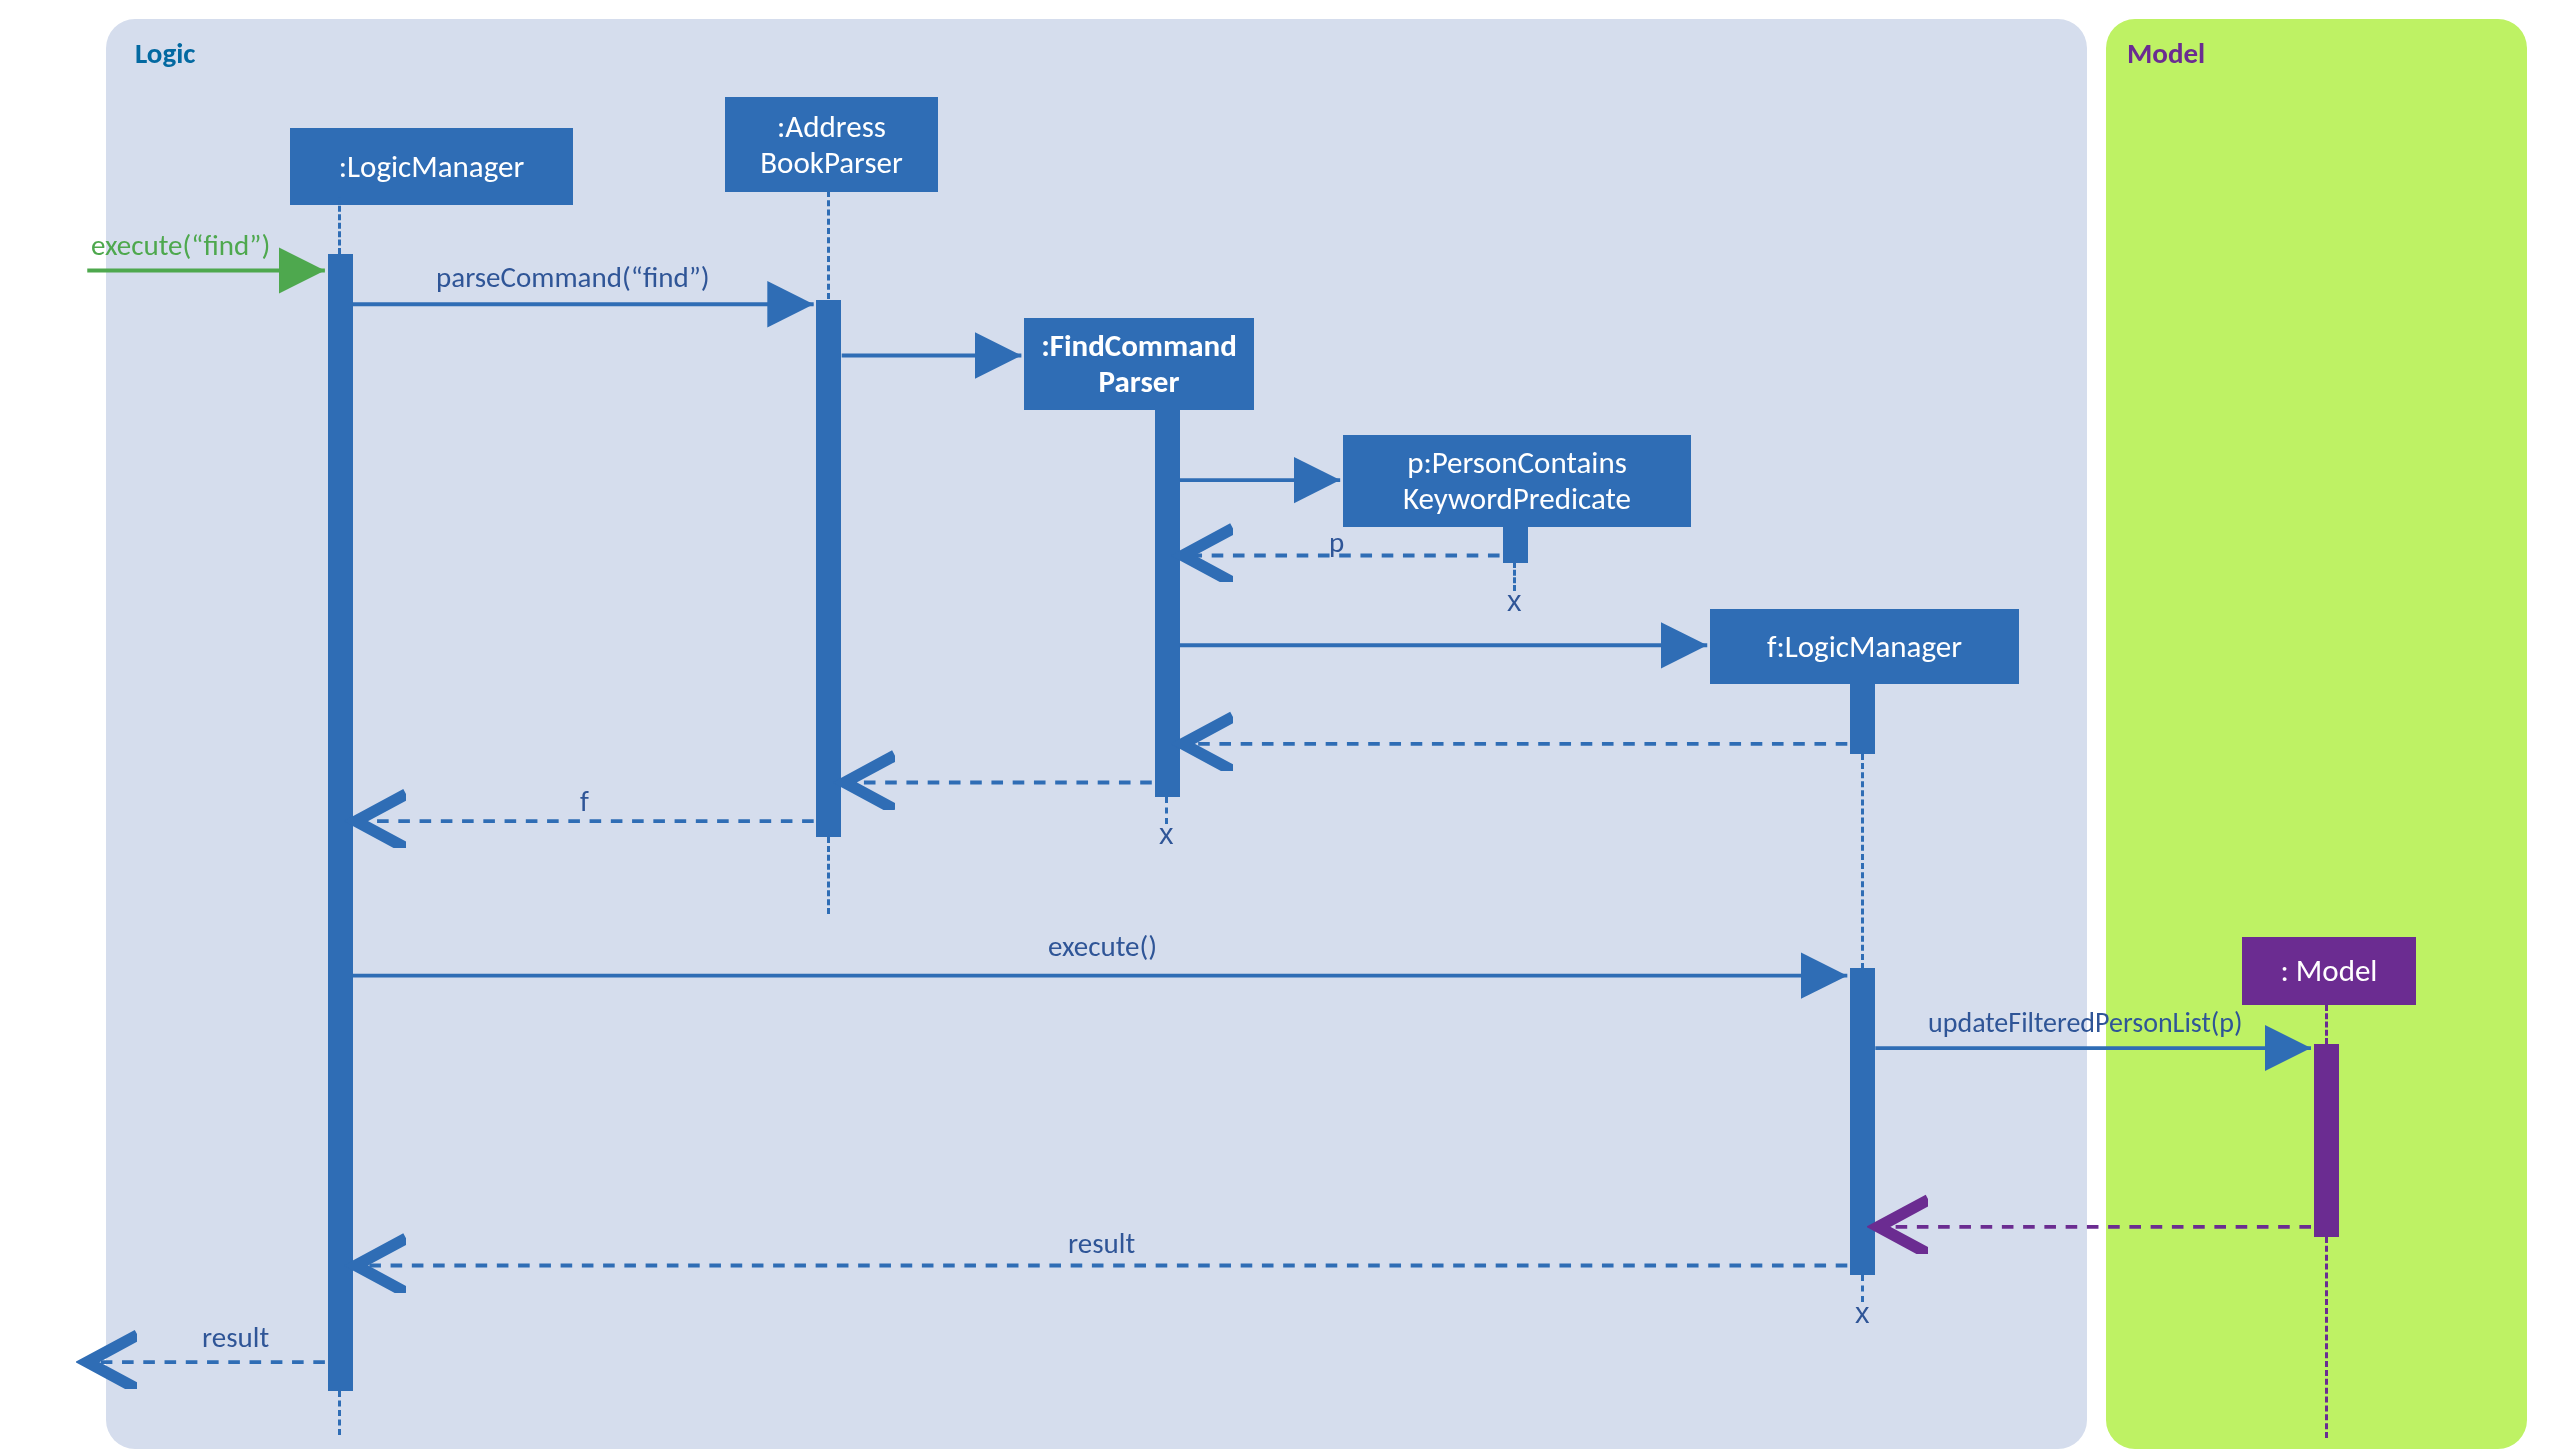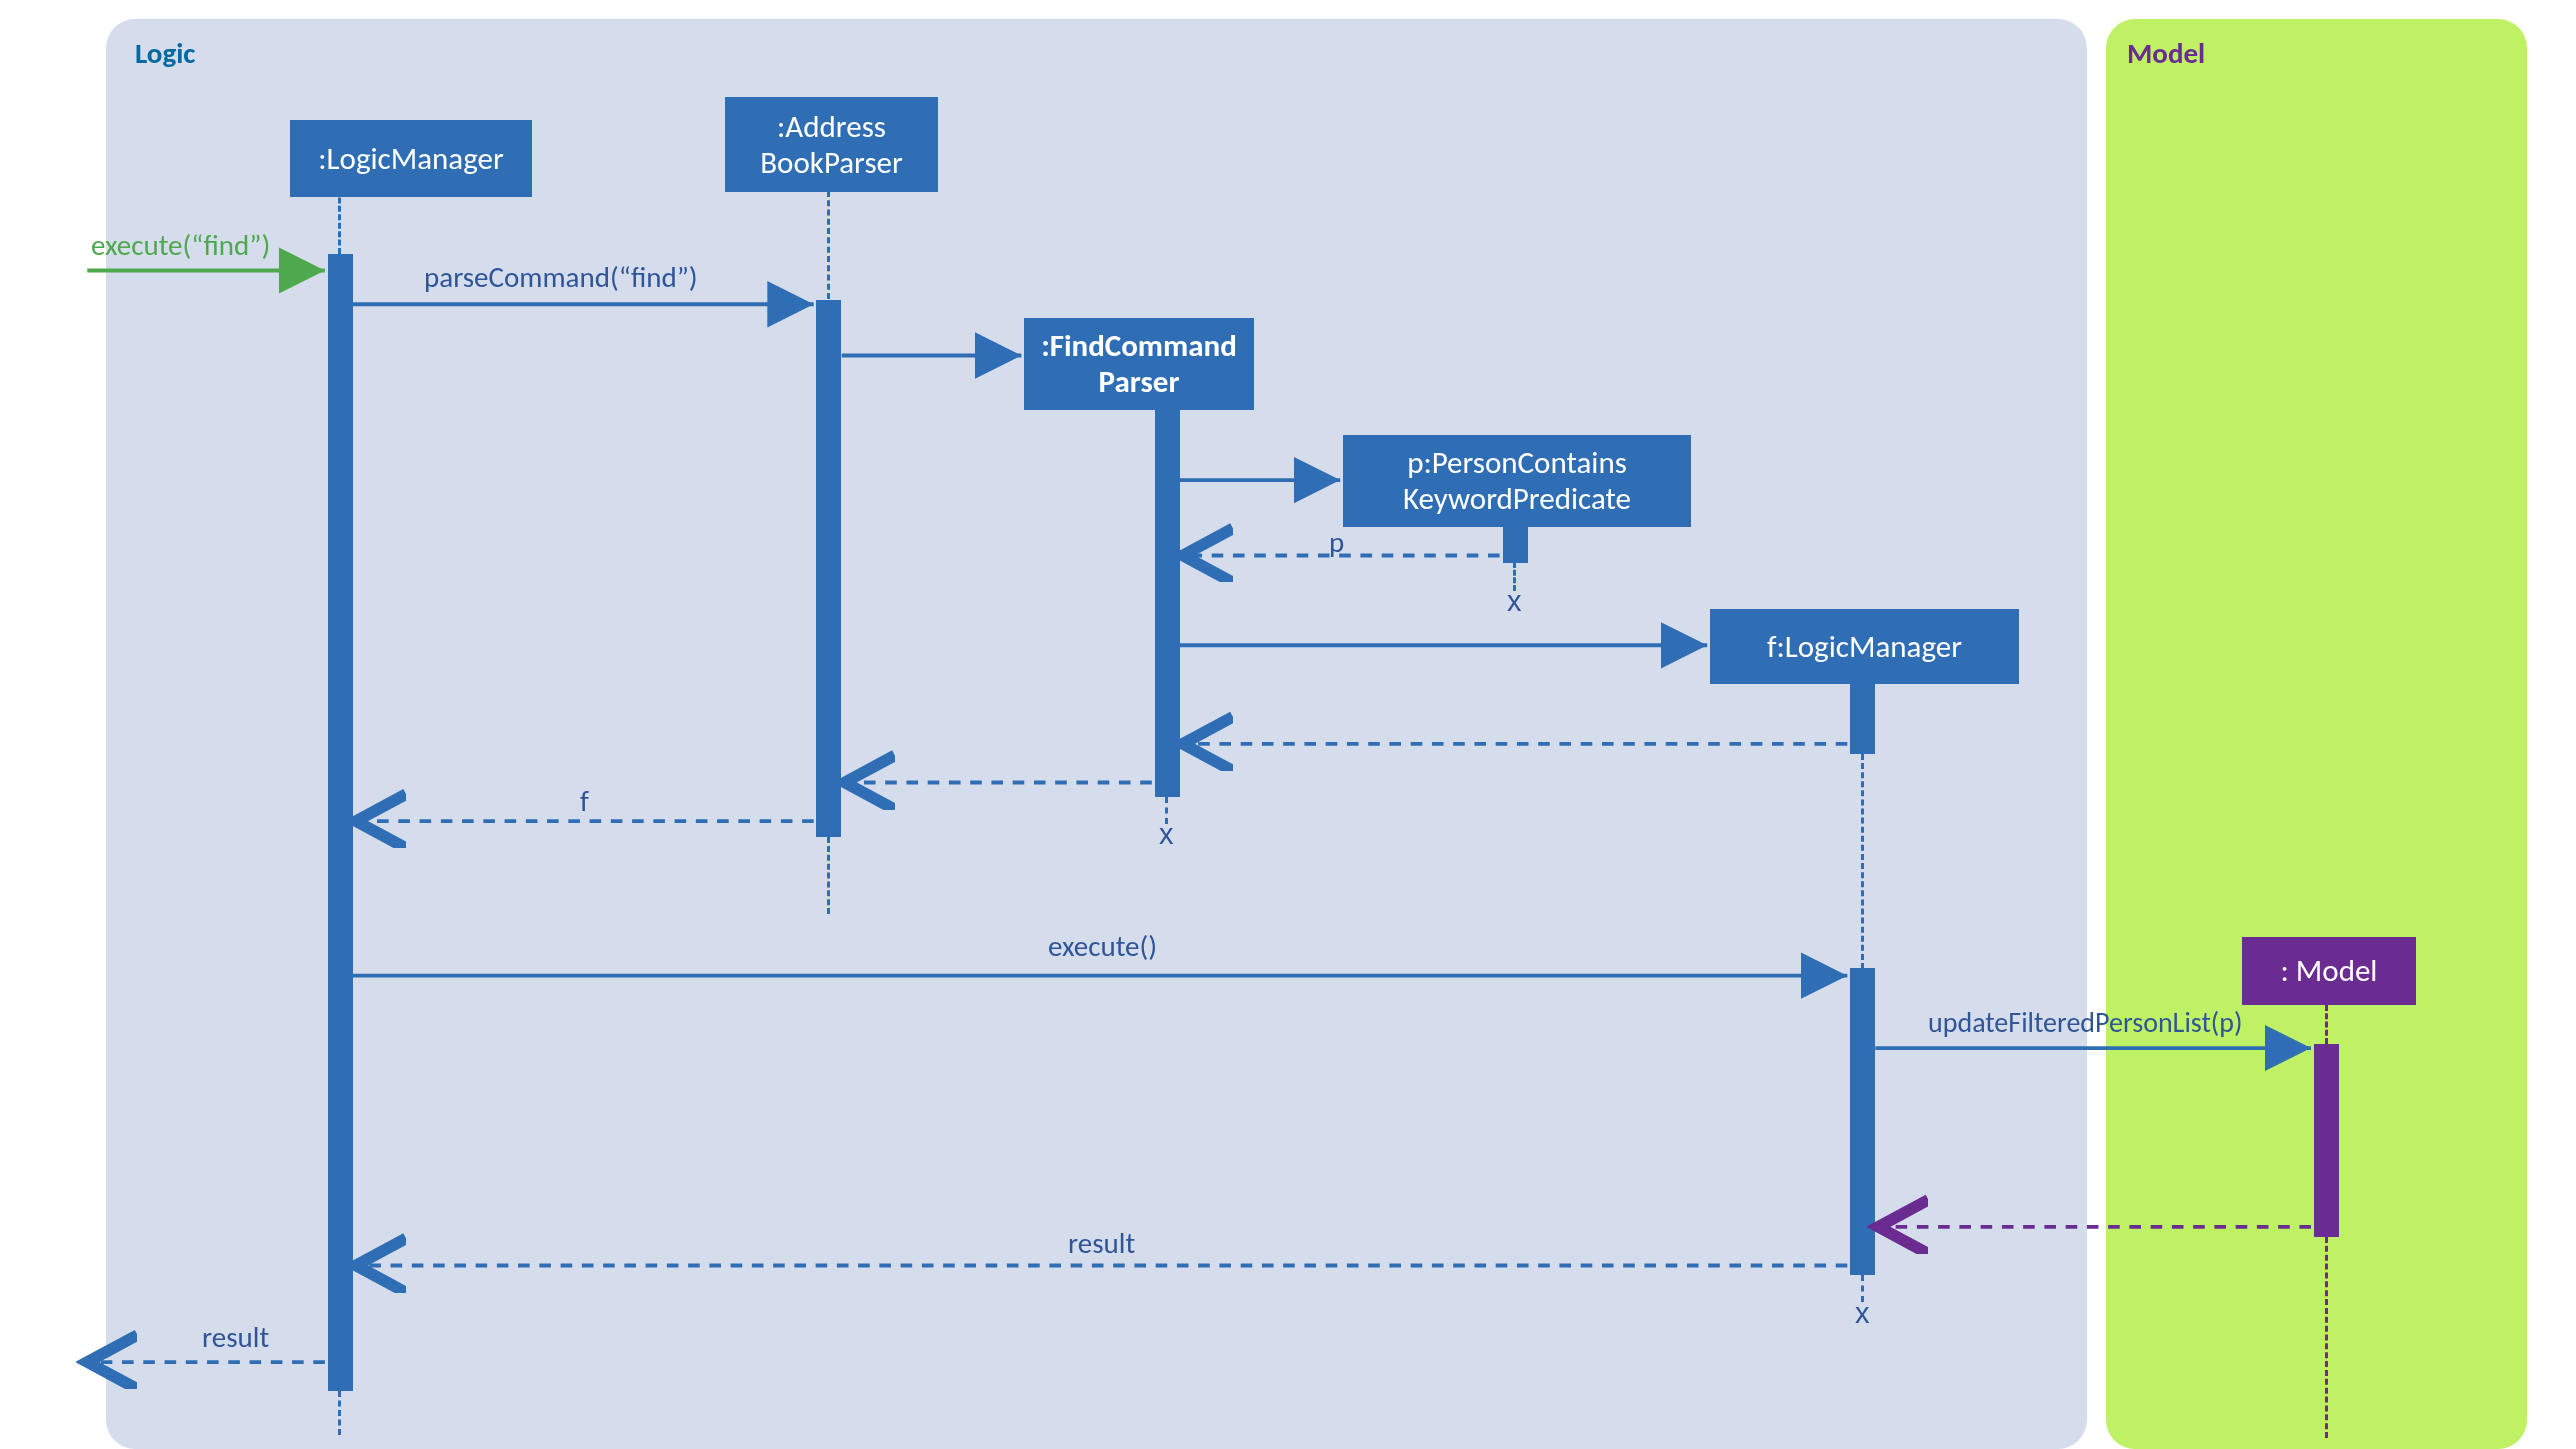--- a/index.html
+++ b/index.html
@@ -89,21 +89,21 @@
 </head>
 <body>
 
 <div class="frame logic-frame">
   <div class="frame-label logic-label">Logic</div>
 </div>
 <div class="frame model-frame">
   <div class="frame-label model-label">Model</div>
 </div>
 
-<div class="lifeline-head blue" style="left:290px; top:120px; width:242px; height:77px;">:LogicManager</div>
+<div class="lifeline-head blue" style="left:290px; top:128px; width:283px; height:77px;">:LogicManager</div>
 <div class="lifeline-head blue" style="left:725px; top:97px; width:213px; height:95px;">:Address<br>BookParser</div>
 <div class="lifeline-head blue" style="left:1024px; top:318px; width:230px; height:92px;font-weight:bold;">:FindCommand<br>Parser</div>
 <div class="lifeline-head blue" style="left:1343px; top:435px; width:348px; height:92px;">p:PersonContains<br>KeywordPredicate</div>
 <div class="lifeline-head blue" style="left:1710px; top:609px; width:309px; height:75px;">f:LogicManager</div>
 <div class="lifeline-head purple" style="left:2242px; top:937px; width:174px; height:68px;">: Model</div>
 
 <div class="lifeline-dash" style="left:338px; top:189px; height:65px;"></div>
 <div class="lifeline-dash" style="left:338px; top:1391px; height:44px;"></div>
 
 <div class="lifeline-dash" style="left:827px; top:191px; height:108px;"></div>
@@ -121,21 +121,21 @@
 
 <div class="activation blue" style="left:328px; top:254px; height:1137px;"></div>
 <div class="activation blue" style="left:816px; top:300px; height:537px;"></div>
 <div class="activation blue" style="left:1155px; top:401px; height:396px;"></div>
 <div class="activation blue" style="left:1503px; top:527px; height:36px;"></div>
 <div class="activation blue" style="left:1850px; top:684px; height:70px;"></div>
 <div class="activation blue" style="left:1850px; top:968px; height:307px;"></div>
 <div class="activation purple" style="left:2314px; top:1044px; height:193px;"></div>
 
 <div class="msg-label green" style="left:91px; top:227px;">execute(“find”)</div>
-<div class="msg-label" style="left:424px; top:259px;">parseCommand(“find”)</div>
+<div class="msg-label" style="left:436px; top:259px;">parseCommand(“find”)</div>
 <div class="msg-label" style="left:1329px; top:524px;">p</div>
 <div class="msg-label" style="left:580px; top:783px;">f</div>
 <div class="msg-label" style="left:1048px; top:928px;">execute()</div>
 <div class="msg-label" style="left:1928px; top:1005px; font-size:28px;">updateFilteredPersonList(p)</div>
 <div class="msg-label" style="left:1068px; top:1225px;">result</div>
 <div class="msg-label" style="left:202px; top:1319px;">result</div>
 
 <div class="x-mark" style="left:1507px; top:585px;">x</div>
 <div class="x-mark" style="left:1159px; top:818px;">x</div>
 <div class="x-mark" style="left:1855px; top:1297px;">x</div>

